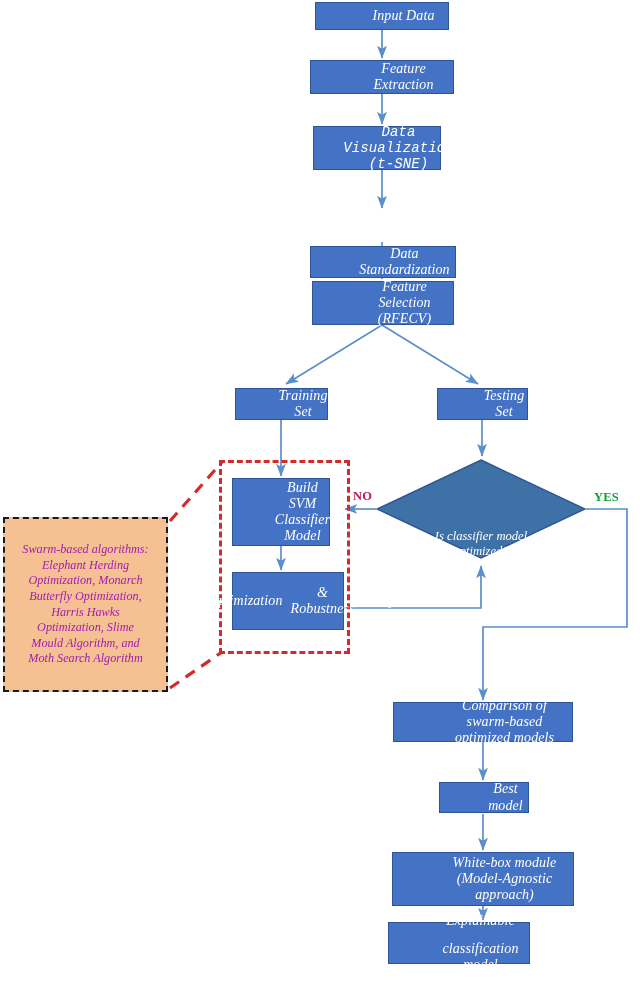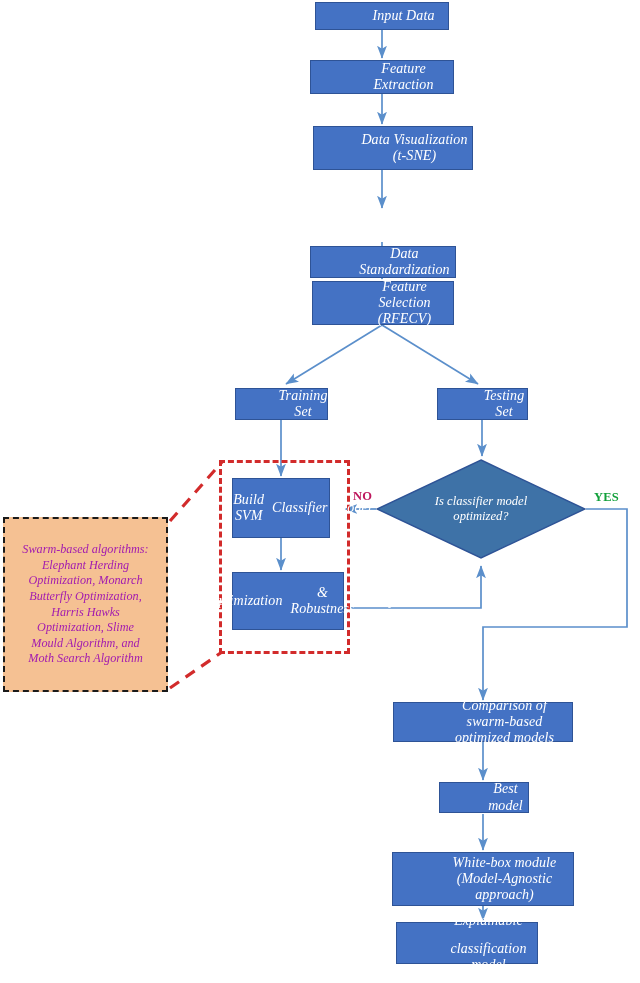--- a/index.html
+++ b/index.html
@@ -49,21 +49,21 @@
   .diamond-wrap {
     position: absolute;
     z-index: 3;
   }
   .diamond-label {
     position: absolute;
     left: 0; top: 0;
     width: 100%;
     height: 100%;
     display: flex;
-    align-items: center;
+    align-items: flex-end;
     justify-content: center;
     color: #ffffff;
     font-style: italic;
     font-size: 12.6px;
     line-height: 1.2;
     text-align: center;
     overflow: hidden;
     pointer-events: none;
   }
   .diamond-label span {
@@ -161,21 +161,21 @@
   <div class="red-group" style="left:219px; top:460px; width:131px; height:194px;"></div>
 
   <div class="node" style="left:315px; top:2px; width:134px; height:28px;">
     <span>Input Data</span>
   </div>
 
   <div class="node" style="left:310px; top:60px; width:144px; height:34px;">
     <span>Feature Extraction</span>
   </div>
 
-  <div class="node" style="left:313px; top:126px; width:160px; height:44px; flex-direction:column;">
+  <div class="node" style="left:313px; top:126px; width:128px; height:44px; flex-direction:column;font-family:Liberation Mono, monospace;">
     <span>Data Visualization</span>
     <span>(t-SNE)</span>
   </div>
 
   <div class="node" style="left:310px; top:210px; width:146px; height:32px;margin-top:36px;">
     <span>Data Standardization</span>
   </div>
 
   <div class="node" style="left:312px; top:281px; width:142px; height:44px; flex-direction:column;">
     <span>Feature Selection</span>
@@ -183,21 +183,21 @@
   </div>
 
   <div class="node" style="left:235px; top:388px; width:93px; height:32px;">
     <span>Training Set</span>
   </div>
 
   <div class="node" style="left:437px; top:388px; width:91px; height:32px;">
     <span>Testing Set</span>
   </div>
 
-  <div class="node" style="left:232px; top:478px; width:98px; height:60px; flex-direction:row;font-style:italic;">
+  <div class="node" style="left:232px; top:478px; width:98px; height:68px; flex-direction:column;font-style:italic;">
     <span>Build SVM</span>
     <span>Classifier</span>
     <span>Model</span>
   </div>
 
   <div class="node" style="left:232px; top:572px; width:112px; height:58px; flex-direction:row;">
     <span>Optimization</span>
     <span>&amp; Robustness</span>
     <span>Analysis</span>
   </div>
@@ -221,21 +221,21 @@
 
   <div class="node" style="left:439px; top:782px; width:90px; height:31px;">
     <span>Best model</span>
   </div>
 
   <div class="node" style="left:392px; top:852px; width:182px; height:54px; flex-direction:column;">
     <span>White-box module</span>
     <span>(Model-Agnostic approach)</span>
   </div>
 
-  <div class="node" style="left:396px; top:922px; width:142px; height:42px; flex-direction:column;gap:12px;">
+  <div class="node" style="left:388px; top:922px; width:142px; height:42px; flex-direction:column;gap:12px;">
     <span>Explainable</span>
     <span>classification model</span>
   </div>
 
   <div class="note-box" style="left:3px; top:517px; width:165px; height:175px;">
     <div>
       <div>Swarm-based algorithms:</div>
       <div>Elephant Herding</div>
       <div>Optimization, Monarch</div>
       <div>Butterfly Optimization,</div>

